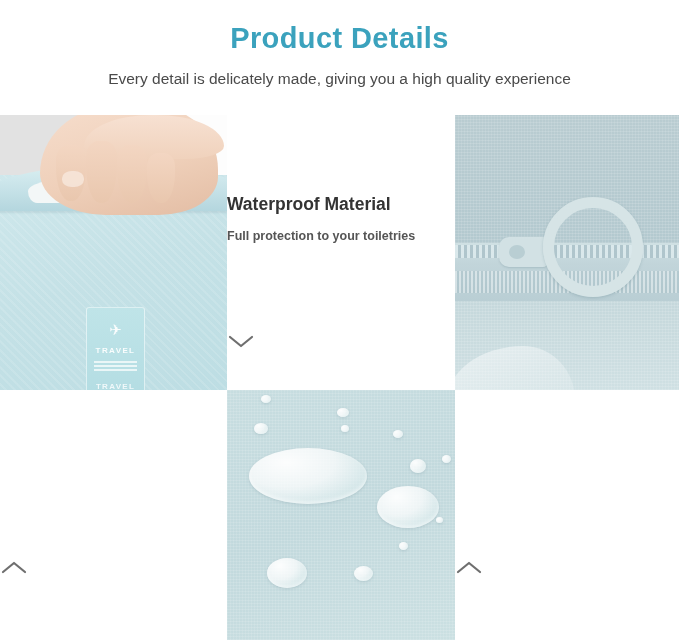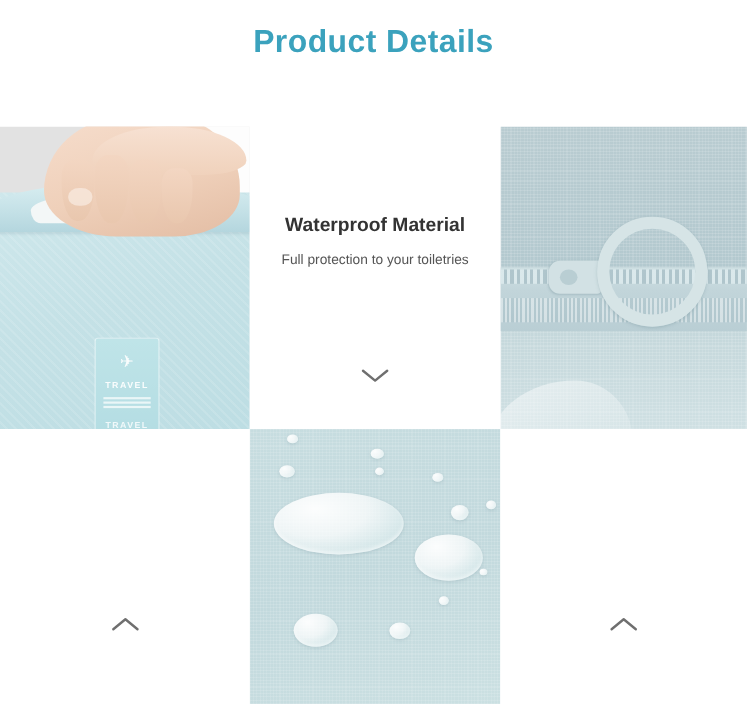--- a/index.html
+++ b/index.html
@@ -65,33 +65,32 @@
   
   .cell-bl { left: 0;   top: 275px; width: 227px; height: 250px; background:#ffffff; }
   .cell-bc { left: 227px; top: 275px; width: 228px; height: 250px; }
   .cell-br { left: 455px; top: 275px; width: 224px; height: 250px; background:#ffffff; }
 
   
   .textcell-inner {
     width: 100%;
     height: 100%;
     position: relative;
-    text-align: center;
   }
   .feature-title {
     margin: 0;
     font-size: 17.5px;
     font-weight: bold;
     color: #333333;
     line-height: 22px;
   }
   .feature-desc {
     margin: 0;
     font-size: 12.5px;
-    font-weight: normal;
+    font-weight: bold;
     color: #555555;
     line-height: 18px;
   }
   
   .cell-tc .feature-title { position:absolute; left:0; right:0; top: 78px; }
   .cell-tc .feature-desc  { position:absolute; left:0; right:0; top: 112px; }
   .cell-tc .chev          { position:absolute; left:0; right:0; top: 218px; }
   
   .cell-bl .chev          { position:absolute; left:0; right:0; top: 170px; }
   .cell-bl .feature-title { position:absolute; left:0; right:0; top: 247px; }
@@ -259,20 +258,21 @@
   .d-s9    { left: 215px; top: 65px; width: 9px;  height: 8px;  }
   .d-s10   { left: 209px; top: 127px; width: 7px; height: 6px;  }
 </style>
 </head>
 <body>
 
 <div class="page">
 
   <div class="header">
     <h1 class="header-title">Product Details</h1>
+    <p class="header-subtitle">Every detail is delicately made, giving you a high quality experience</p>
   </div>
 
   <div class="grid">
 
     <div class="cell cell-tl">
       <div class="photo">
         <div class="tl-bg"></div>
         <div class="tl-white"></div>
         <div class="tl-bagbody"></div>
         <div class="tl-strap"></div>

